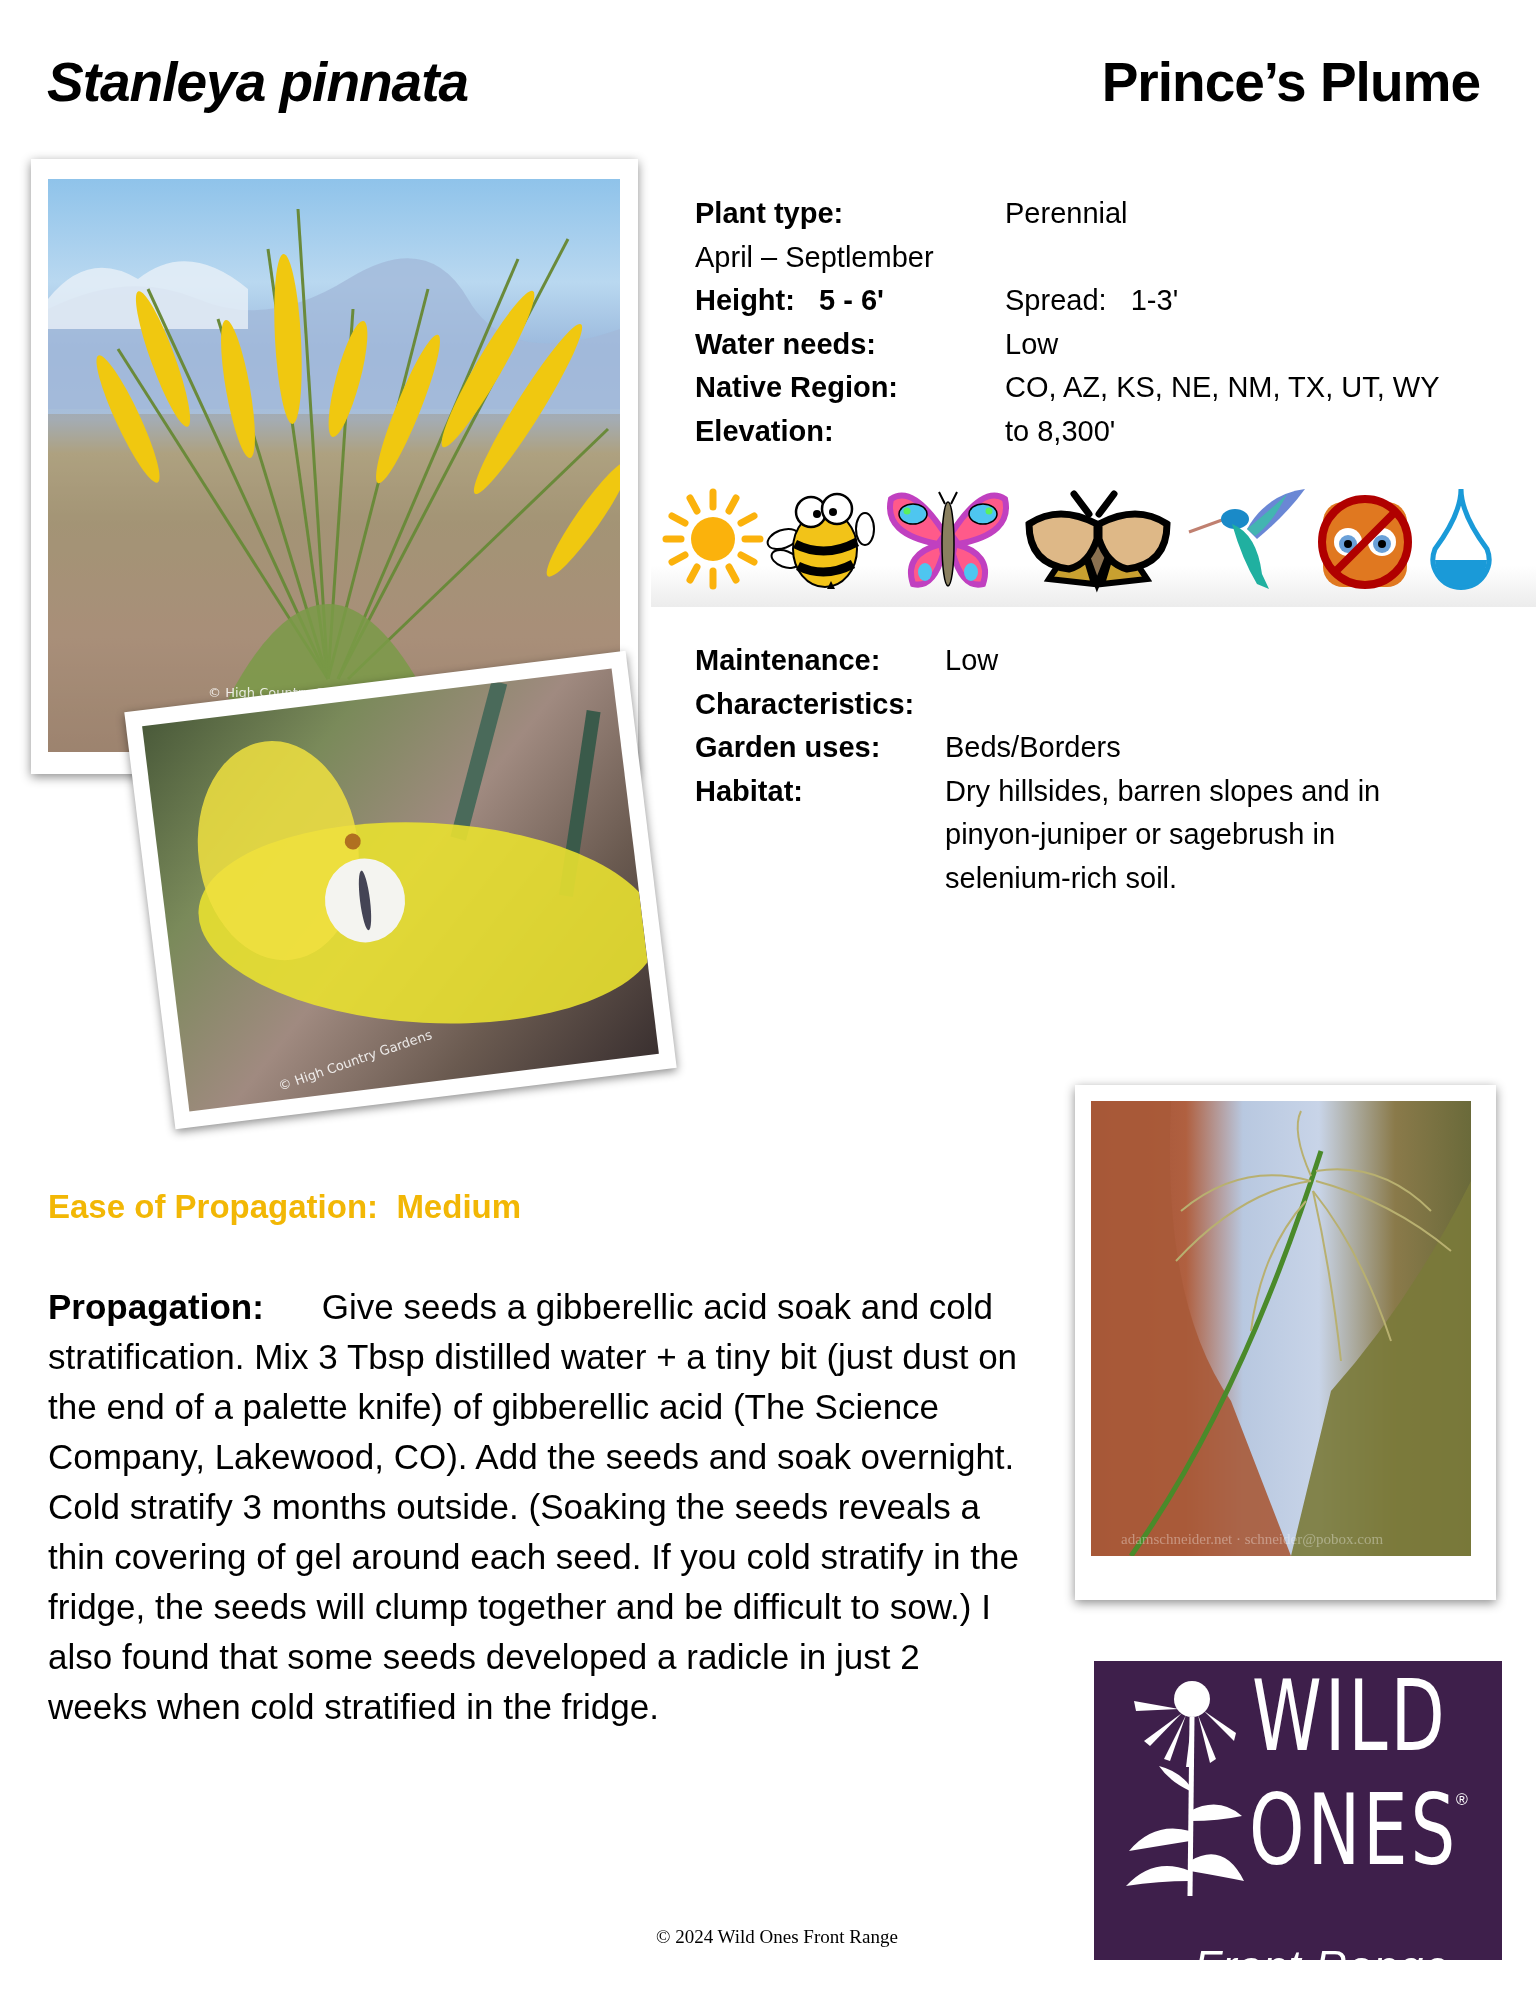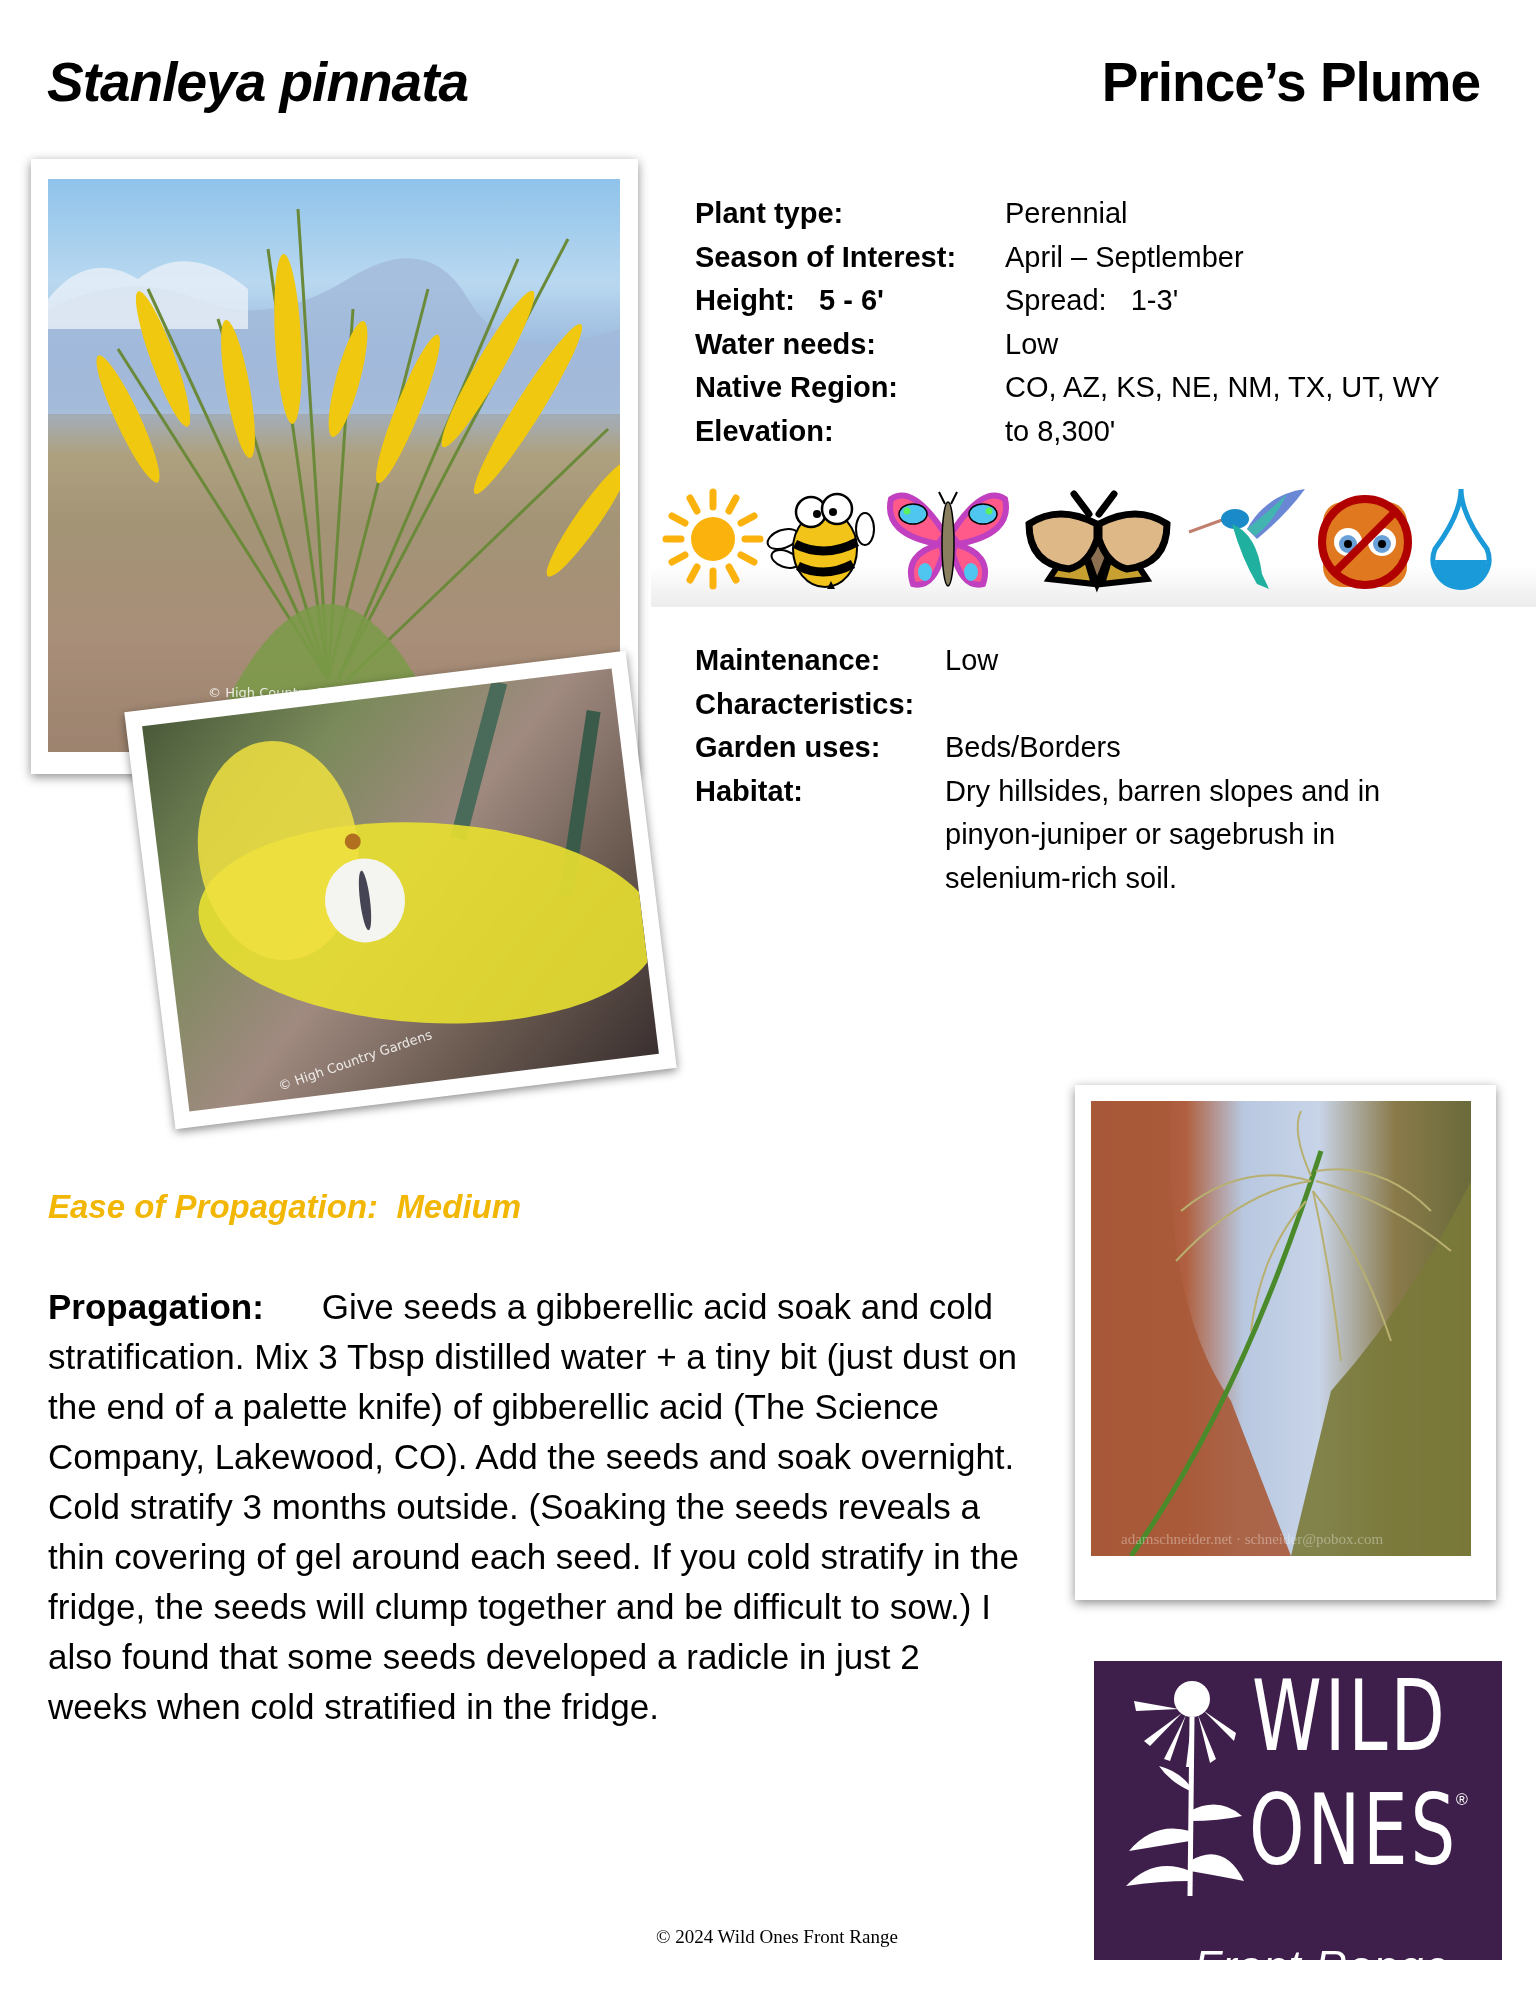--- a/index.html
+++ b/index.html
@@ -11,21 +11,21 @@
   .photo{position:absolute;overflow:hidden;}
   .wm{position:absolute;color:rgba(255,255,255,0.85);font-size:13px;font-family:"DejaVu Sans",sans-serif;white-space:nowrap;}
   .info{font-size:29px;line-height:43.5px;}
   .row{display:flex;}
   .lbl{font-weight:bold;}
   .info1 .lbl{width:310px;}
   .info2 .lbl{width:250px;}
   .info2 .val{width:560px;}
   .icons{left:651px;top:470px;width:885px;height:137px;background:linear-gradient(#fff 70%,#ececec);display:flex;align-items:center;}
   .icons svg{display:block;}
-  .ease{left:48px;top:1188px;font-size:33px;font-weight:bold;color:#f2b705;font-style:italic;}
+  .ease{left:48px;top:1188px;font-size:33px;font-weight:bold;color:#f2b705;}
   .prop{left:48px;top:1282px;width:980px;font-size:35px;line-height:50px;}
   .prop .lbl{margin-right:58px;}
   .logo{left:1094px;top:1661px;width:408px;height:299px;background:#3e1f4b;color:#fff;}
   .footer{left:656px;top:1926px;font-family:"Liberation Serif","DejaVu Serif",serif;font-size:19px;}
 </style>
 </head>
 <body>
 
 <div class="abs title-left">Stanleya pinnata</div>
 <div class="abs title-right">Prince’s Plume</div>
@@ -79,21 +79,20 @@
     <div class="wm" style="left:90px;top:350px;transform:rotate(-12deg);">© High Country Gardens</div>
   </div>
 </div>
 
 <div class="abs info info1" style="left:695px;top:192px;">
   <div class="row">
     <span class="lbl">Plant type:</span>
     <span class="val">Perennial</span>
   </div>
   <div class="row">
-    <span class="lbl">Season of Interest:</span>
     <span class="val">April – Septlember</span>
   </div>
   <div class="row">
     <span class="lbl" style="white-space:pre;">Height:   5 - 6'</span>
     <span class="val" style="white-space:pre;">Spread:   1-3'</span>
   </div>
   <div class="row">
     <span class="lbl">Water needs:</span>
     <span class="val">Low</span>
   </div>

